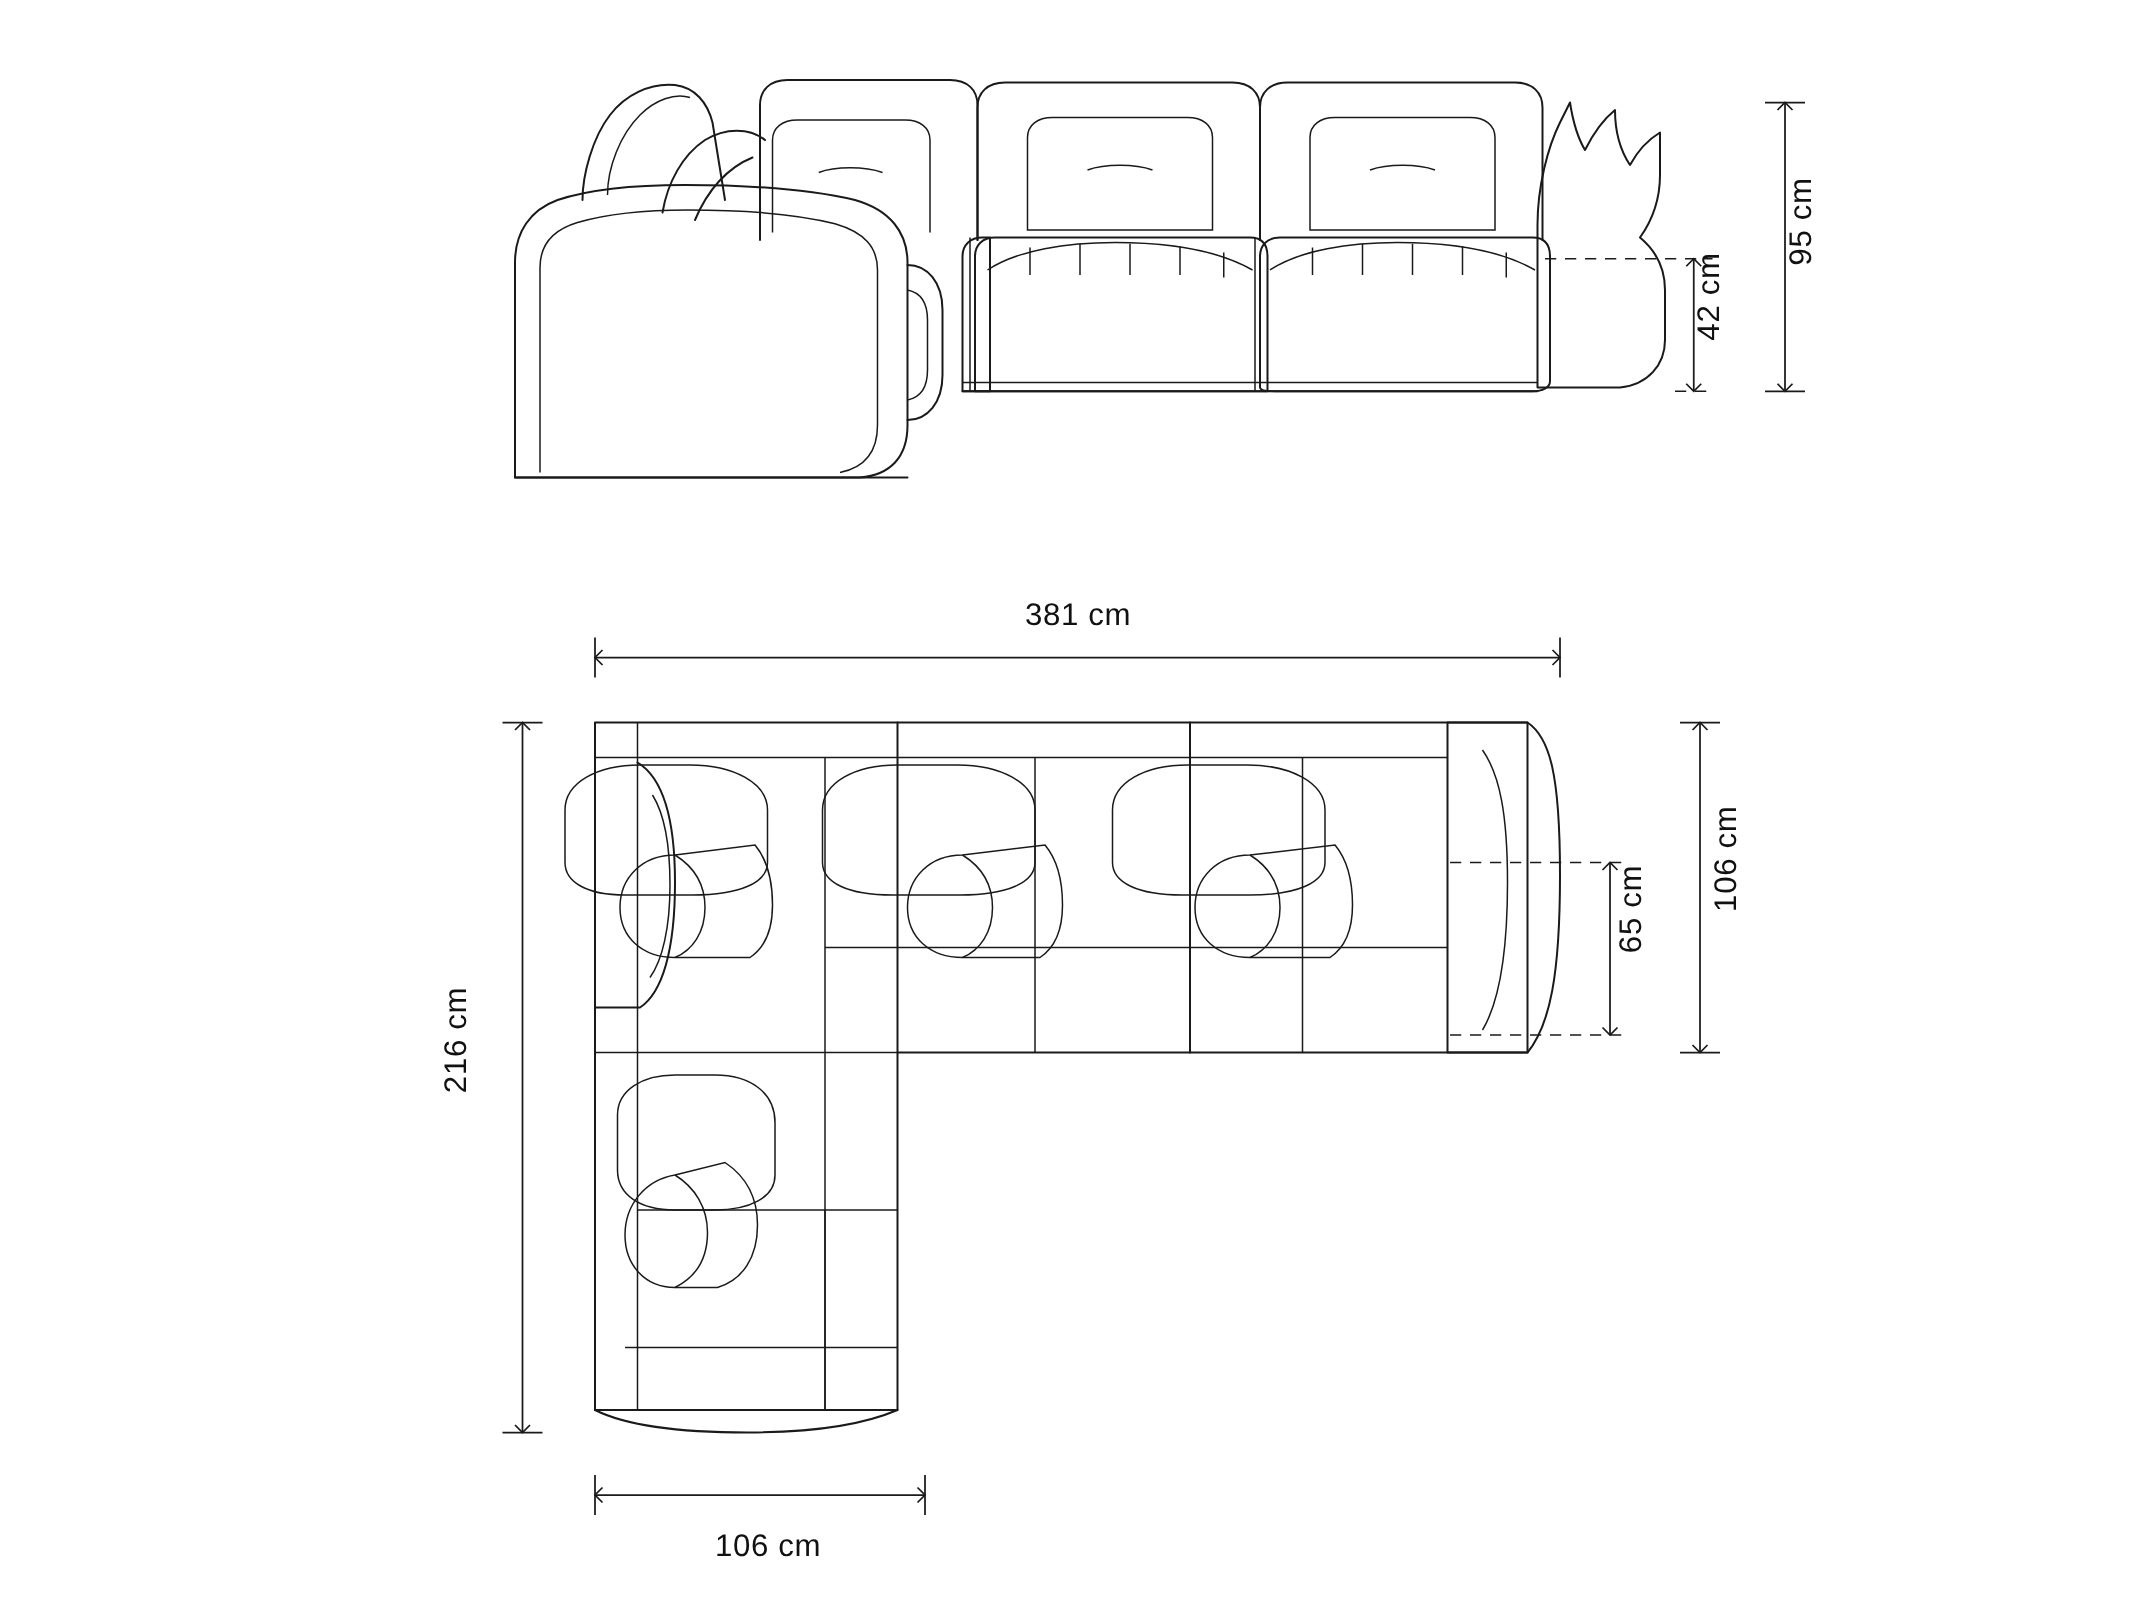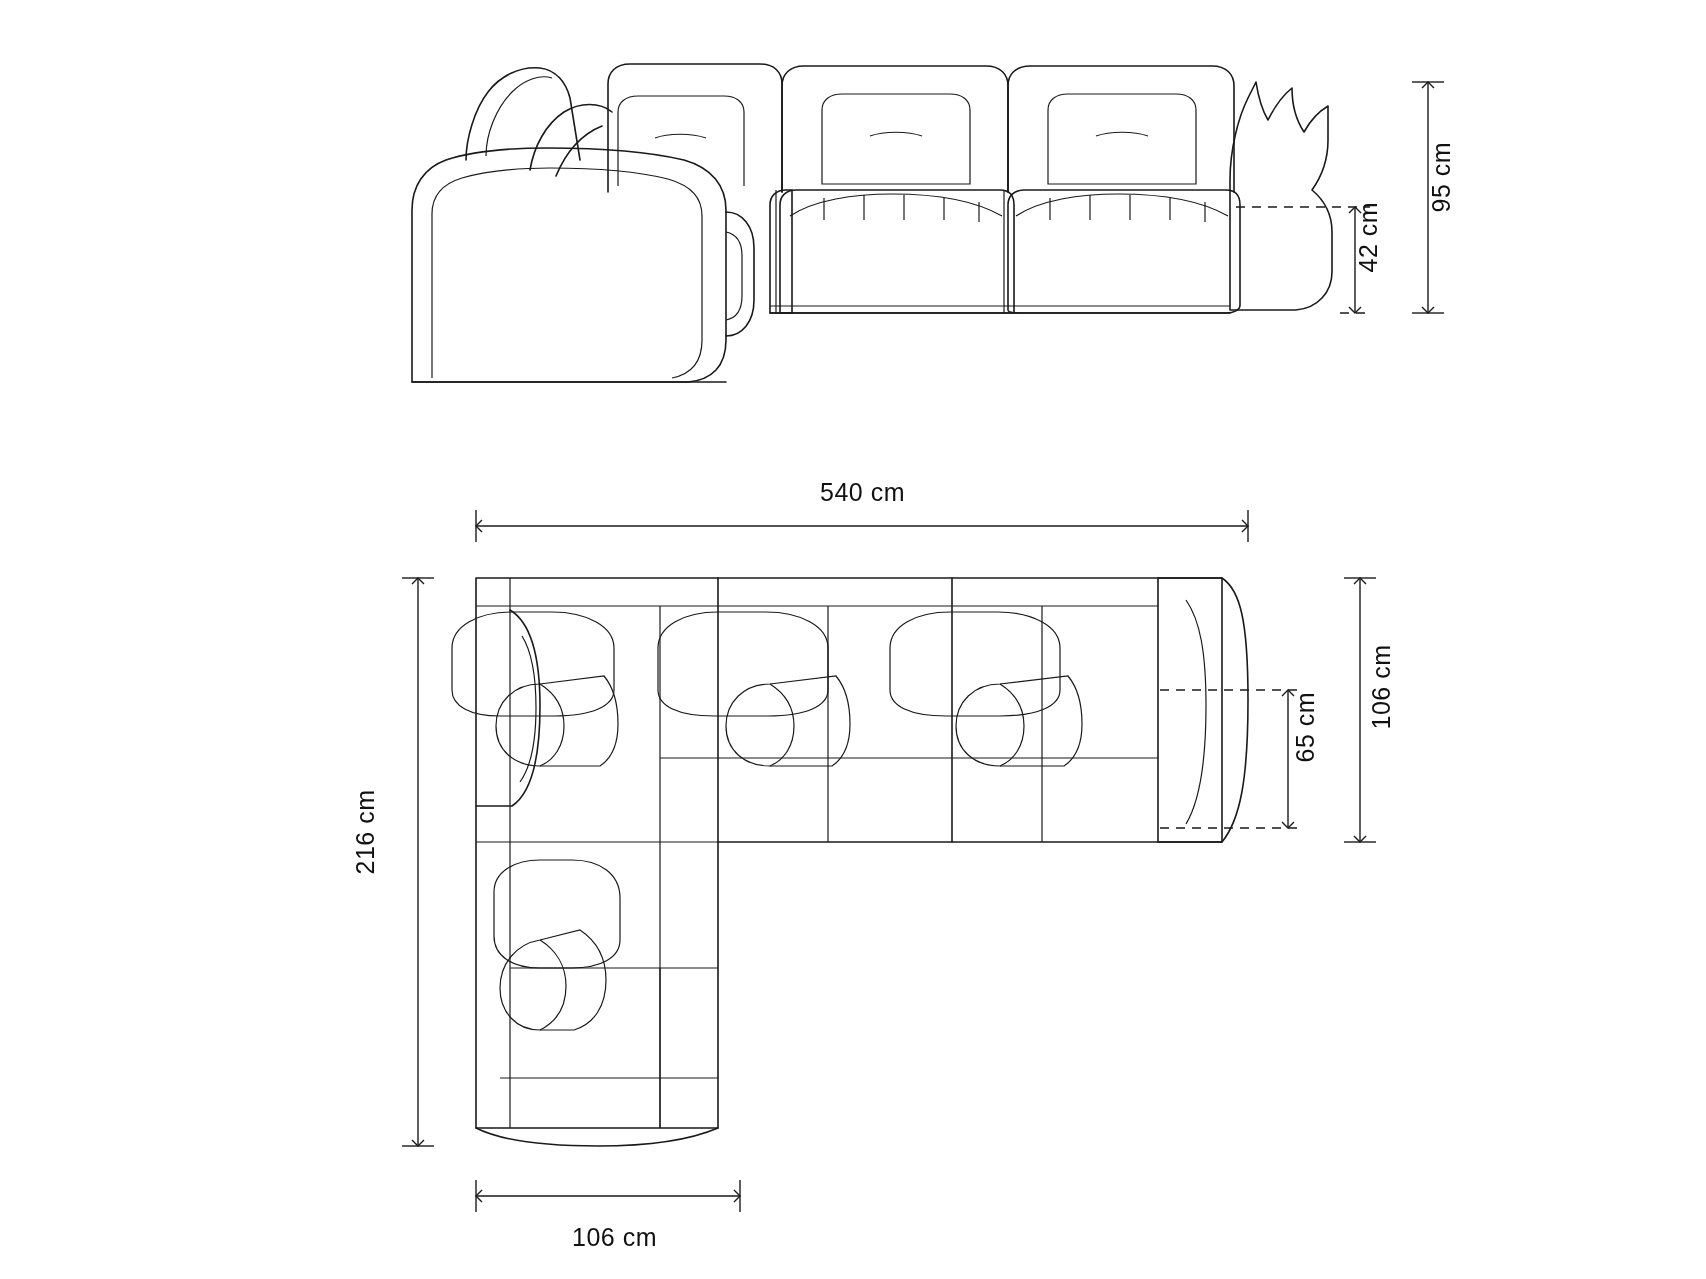--- a/index.html
+++ b/index.html
@@ -246,21 +246,21 @@
       <path class="dimline" d="M1354 836 L1360 842 L1366 836"></path>
       <path class="dimline" d="M1344 578 L1376 578"></path>
       <path class="dimline" d="M1344 842 L1376 842"></path>
     </g>
   </svg>
 
   <div class="dim-label rot" style="left:1428px; top:185px; width:26px; text-align:center;">95 cm</div>
 
   <div class="dim-label rot" style="left:1355px; top:245px; width:26px; text-align:center;">42 cm</div>
 
-  <div class="dim-label" style="left:820px; top:478px;">540 cm</div>
+  <div class="dim-label" style="left:820px; top:478px;">381 cm</div>
 
   <div class="dim-label rot" style="left:350px; top:845px; width:30px; text-align:center;">216 cm</div>
 
   <div class="dim-label rot" style="left:1366px; top:700px; width:30px; text-align:center;">106 cm</div>
 
   <div class="dim-label rot" style="left:1292px; top:735px; width:26px; text-align:center;">65 cm</div>
 
   <div class="dim-label" style="left:572px; top:1223px;">106 cm</div>
 
 </div>

